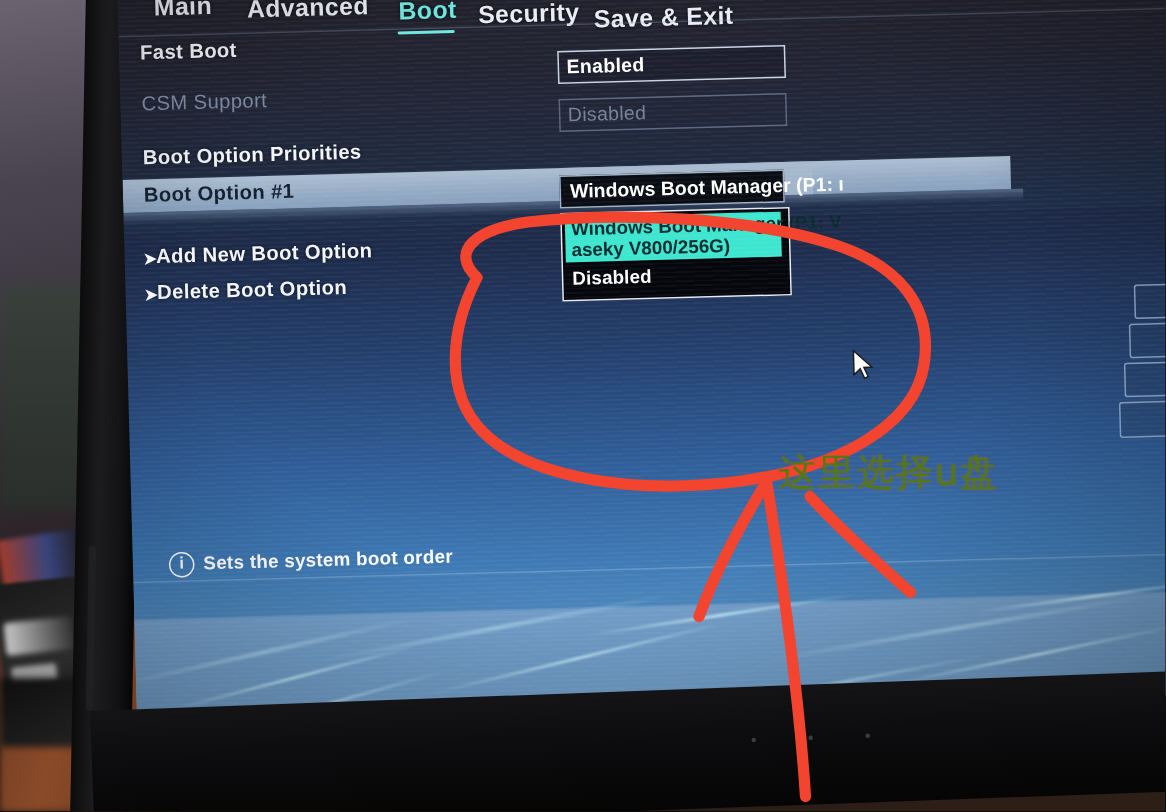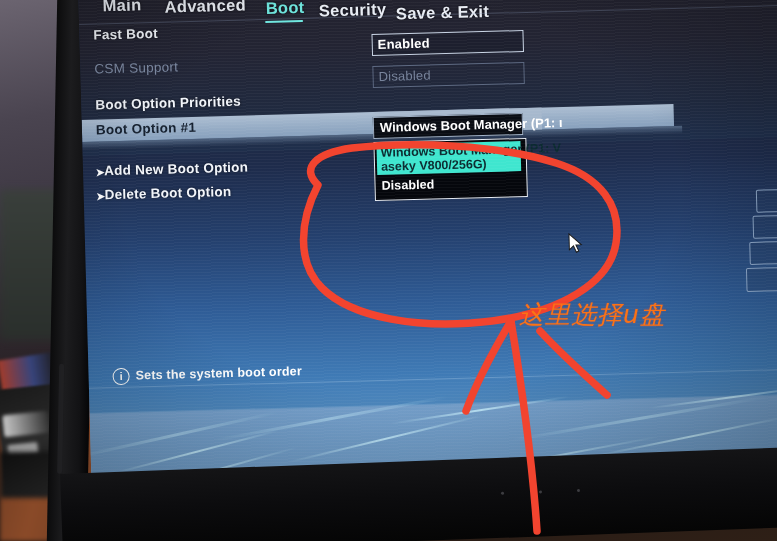--- a/index.html
+++ b/index.html
@@ -105,23 +105,23 @@
   .help-txt{position:absolute;color:#ffffff;font-size:12.5px;font-weight:700;letter-spacing:.2px;}
 
   .sidebox{position:absolute;border:1.5px solid rgba(168,192,222,.8);
     background:rgba(40,62,100,.30);border-radius:2px;}
 
   .cursor{position:absolute;width:0;height:0;}
   .cursor svg{display:block;}
 
   
   #annot{position:absolute;left:0;top:0;width:777px;height:541px;pointer-events:none;}
-  .cn-note{position:absolute;color:#f97316;font-size:25px;font-weight:500;
+  .cn-note{position:absolute;color:#4d7c0f;font-size:25px;font-weight:500;
     letter-spacing:1px;font-family:"DejaVu Sans",sans-serif;
-    text-shadow:0 0 2px rgba(242,68,47,.5);white-space:nowrap;font-style:italic;}
+    text-shadow:0 0 2px rgba(242,68,47,.5);white-space:nowrap;}
 </style>
 </head>
 <body>
 
 <div id="photo">
 
   <div class="bg-wall"></div>
   <div class="bg-glare"></div>
   <div class="bg-wallline"></div>
   <div class="bg-greenish"></div>

